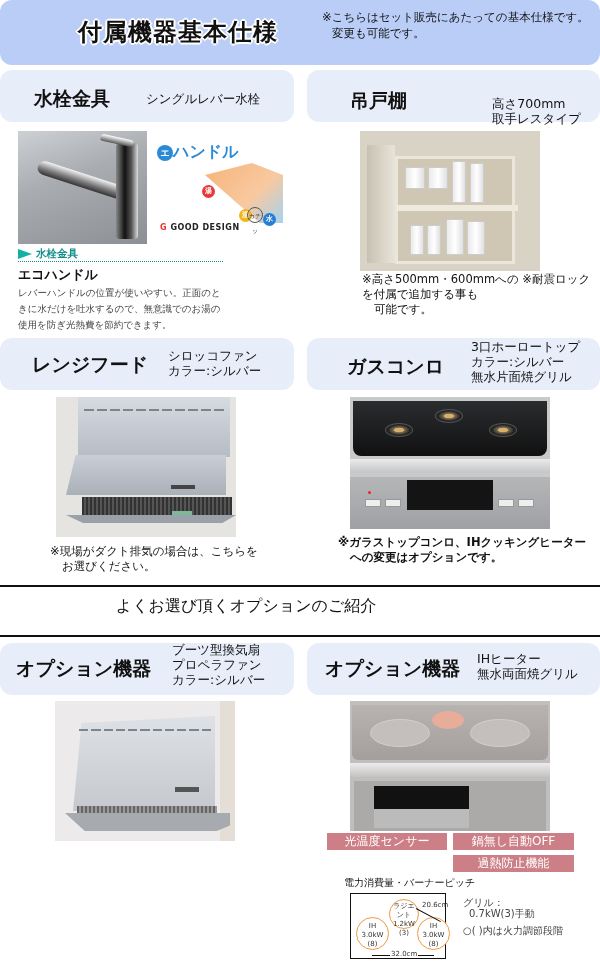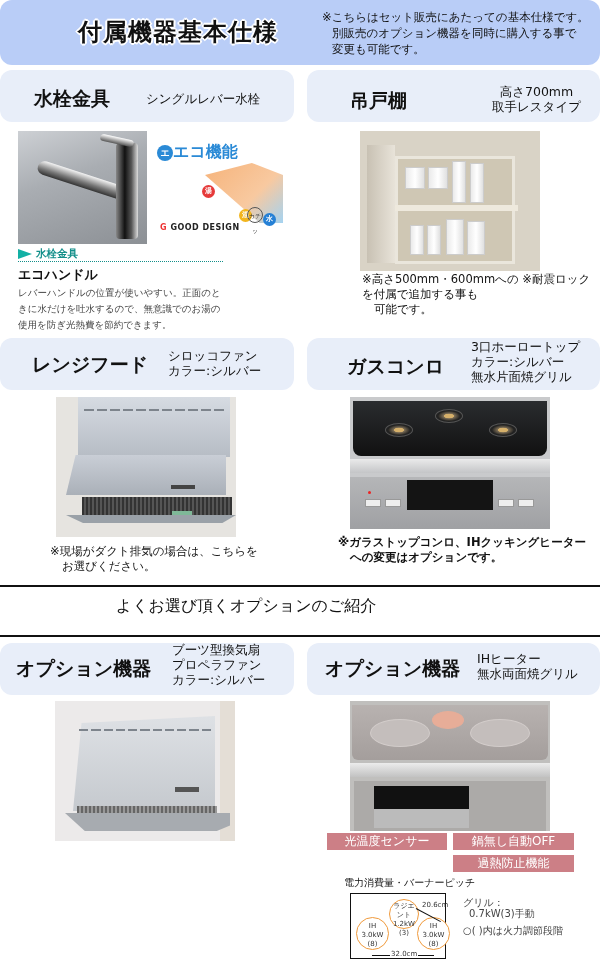--- a/index.html
+++ b/index.html
@@ -88,44 +88,43 @@
   .dim { font-size: 7px; color: #333; }
   .grill-note { left: 463px; top: 897px; font-size: 10px; line-height: 11px; color: #444; }
 </style>
 </head>
 <body>
 
 <div class="abs header"></div>
 <div class="abs header-title">付属機器基本仕様</div>
 <div class="abs header-note">
   <span>※こちらはセット販売にあたっての基本仕様です。</span>
-  <span class="ind">別販売のオプション機器を同時に購入する事で</span>
   <span class="ind">変更も可能です。</span>
 </div>
 
 <div class="abs label-box" style="left:0;top:70px;width:294px;"></div>
 <div class="abs label-main" style="left:34px;top:86px;">水栓金具</div>
 <div class="abs label-sub" style="left:146px;top:91px;">シングルレバー水栓</div>
 
 <div class="abs label-box" style="left:307px;top:70px;width:293px;"></div>
 <div class="abs label-main" style="left:350px;top:88px;">吊戸棚</div>
-<div class="abs label-sub" style="left:492px;top:84px;text-align:center;">
+<div class="abs label-sub" style="left:492px;top:96px;">
   <div>高さ700mm</div>
   <div>取手レスタイプ</div>
 </div>
 
 <div class="abs img faucet-img">
   <div class="abs faucet-spout"></div>
   <div class="abs faucet-body"></div>
   <div class="abs faucet-lever"></div>
 </div>
 
 <div class="abs eco-graphic">
   <div class="abs eco-logo">
-    <span class="circ">エコ</span><span>エコ機能</span>
+    <span class="circ">エコ</span><span>ハンドル</span>
   </div>
   <div class="abs eco-fan"></div>
   <div class="abs dot" style="left:47px;top:50px;background:#e63a3a;">湯</div>
   <div class="abs dot" style="left:84px;top:74px;background:#f2b51d;">混合</div>
   <div class="abs dot" style="left:108px;top:78px;background:#2580d5;">水</div>
   <div class="abs" style="left:92px;top:72px;font-size:6px;color:#333;border:1px solid #555;border-radius:50%;width:16px;height:16px;line-height:15px;text-align:center;">カチッ</div>
   <div class="abs gd">
     <span class="g">G</span>
     <span>GOOD DESIGN</span>
   </div>

